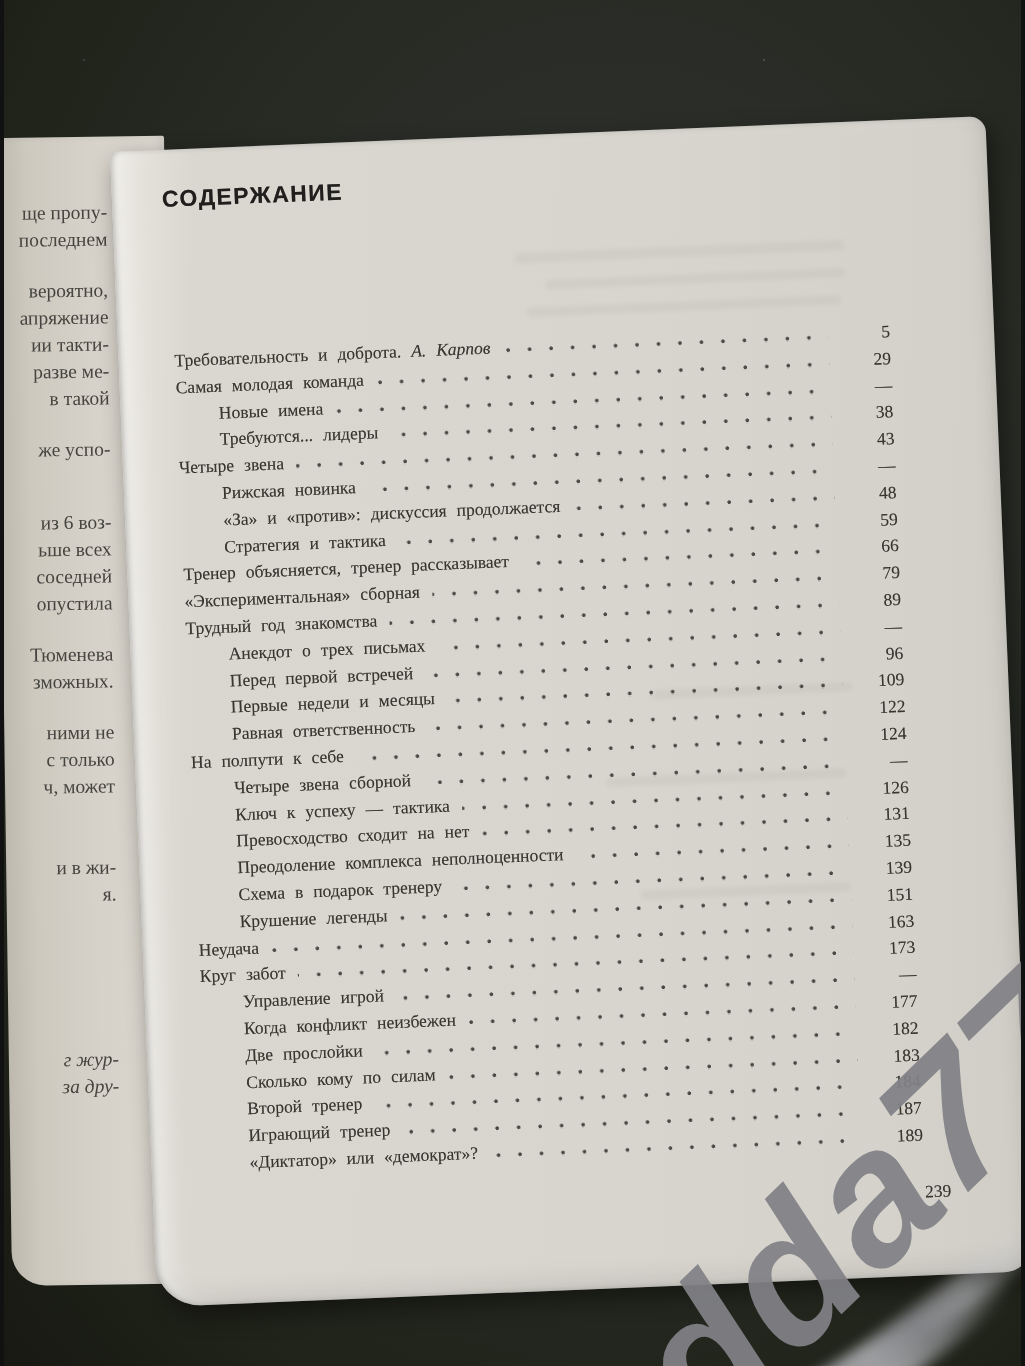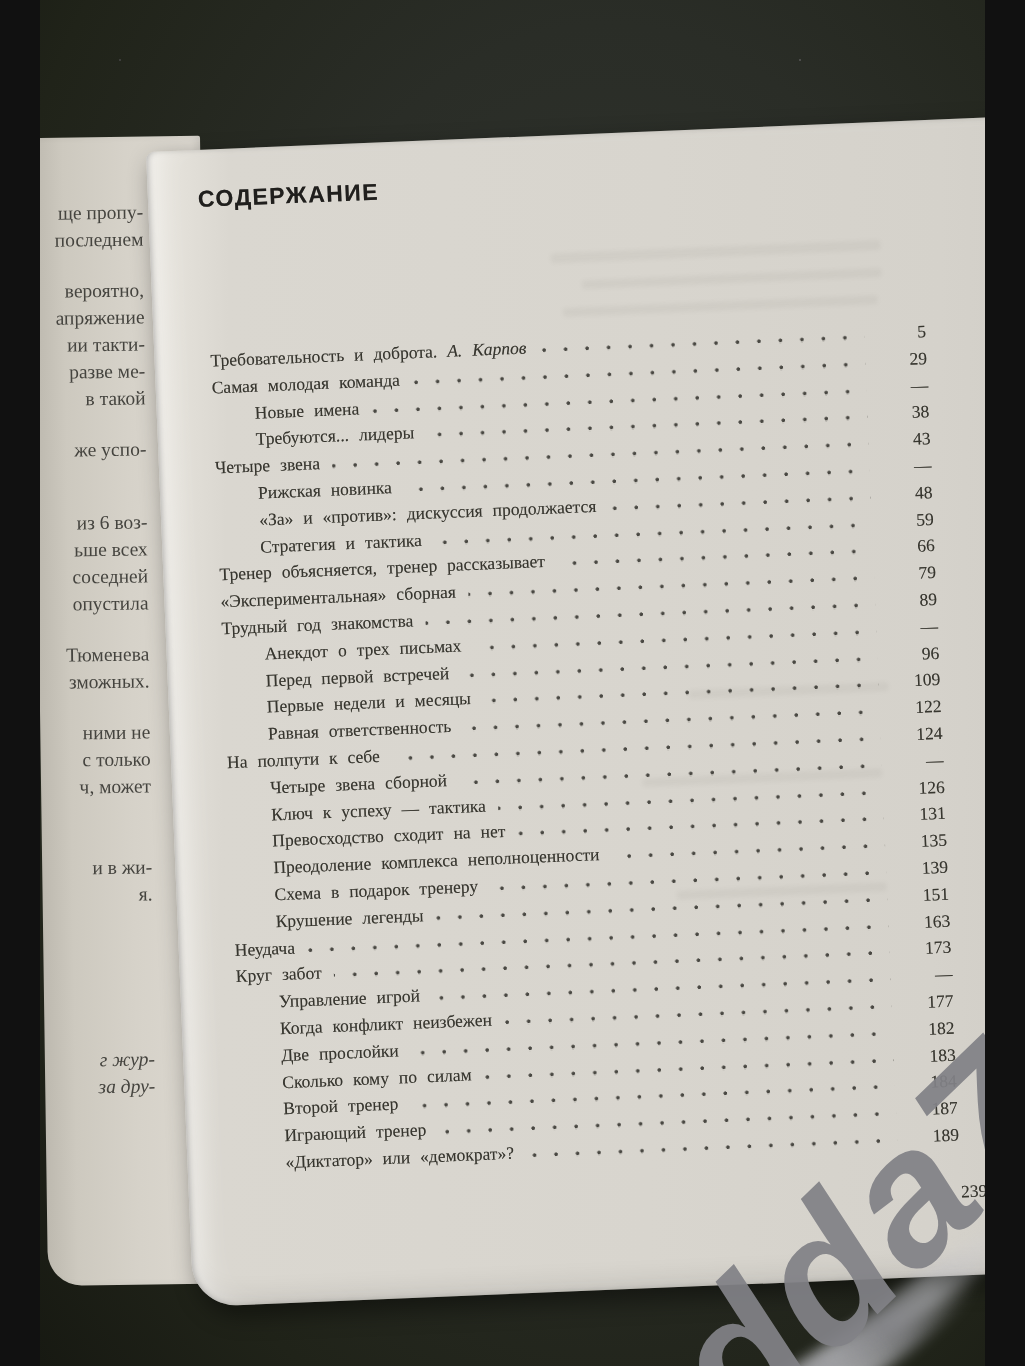--- a/index.html
+++ b/index.html
@@ -1,18 +1,18 @@
 <!DOCTYPE html>
 <html><head>
 <meta charset="utf-8">
 <style>
   html,body{margin:0;padding:0;background:#111;}
   .scene{
     position:relative;
-    width:945px;height:1366px;
+    width:1017px;height:1366px;
     margin:0 auto;
     overflow:hidden;
     background:
       radial-gradient(ellipse at 60% 40%, #31352f 0%, #2a2d27 45%, #202319 80%, #171912 100%);
     font-family:"Liberation Serif", serif;
   }
   
   .scene::before{
     content:"";position:absolute;inset:0;
     background-image:

